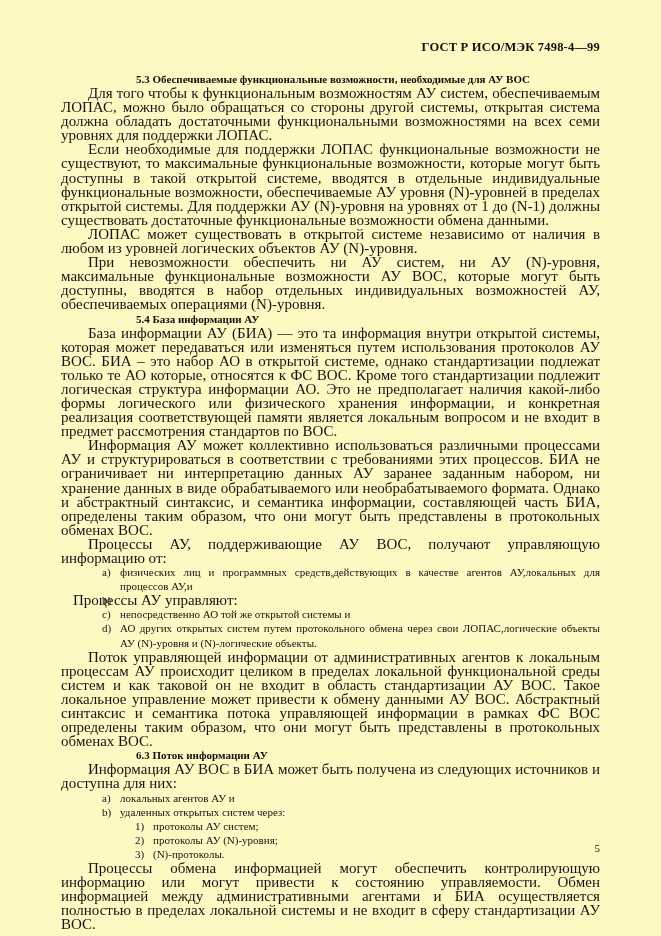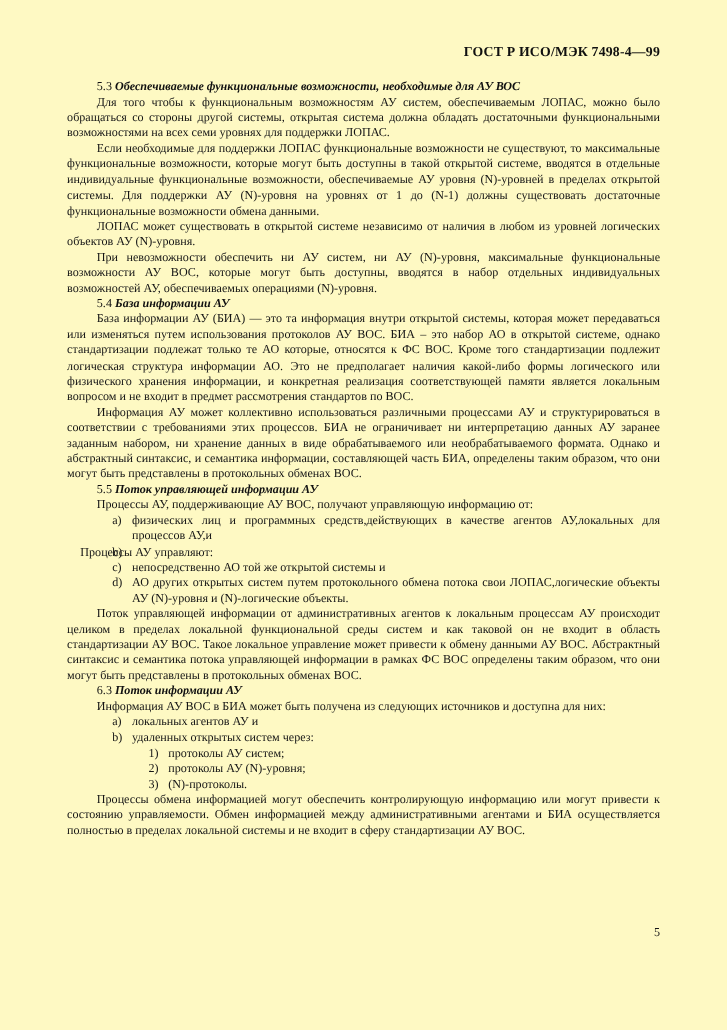--- a/index.html
+++ b/index.html
@@ -44,29 +44,29 @@
 
   .heading {
     font-size: 11px;
     line-height: 14px;
     margin: 0 0 0 0;
     padding-left: 27px;
     text-indent: 0;
     color: #101010;
   }
   .heading .num {
-    font-weight: normal;
+    font-weight: bold;
+    margin-left: 48px;
   }
   .heading .ttl {
     font-weight: bold;
-    font-style: italic;
   }
 
   p.para {
-    font-size: 11px;
+    font-size: 15px;
     line-height: 14.1px;
     margin: 0;
     text-align: justify;
     text-indent: 27px;
     color: #151515;
     hyphens: none;
   }
 
   p.para.noindent {
     text-indent: 0;
@@ -129,43 +129,39 @@
     <p class="para">ЛОПАС может существовать в открытой системе независимо от наличия в любом из уровней логических объектов АУ (N)-уровня.</p>
     <p class="para">При невозможности обеспечить ни АУ систем, ни АУ (N)-уровня, максимальные функциональные возможности АУ ВОС, которые могут быть доступны, вводятся в набор отдельных индивидуальных возможностей АУ, обеспечиваемых операциями (N)-уровня.</p>
 
     <div class="heading">
       <span class="num">5.4</span>
       <span class="ttl">База информации АУ</span>
     </div>
     <p class="para">База информации АУ (БИА) — это та информация внутри открытой системы, которая может передаваться или изменяться путем использования протоколов АУ ВОС. БИА – это набор АО в открытой системе, однако стандартизации подлежат только те АО которые, относятся к ФС ВОС. Кроме того стандартизации подлежит логическая структура информации АО. Это не предполагает наличия какой-либо формы логического или физического хранения информации, и конкретная реализация соответствующей памяти является локальным вопросом и не входит в предмет рассмотрения стандартов по ВОС.</p>
     <p class="para">Информация АУ может коллективно использоваться различными процессами АУ и структурироваться в соответствии с требованиями этих процессов. БИА не ограничивает ни интерпретацию данных АУ заранее заданным набором, ни хранение данных в виде обрабатываемого или необрабатываемого формата. Однако и абстрактный синтаксис, и семантика информации, составляющей часть БИА, определены таким образом, что они могут быть представлены в протокольных обменах ВОС.</p>
 
-    <div class="heading">
-      <span class="num">5.5</span>
-      <span class="ttl">Поток управляющей информации АУ</span>
-    </div>
     <p class="para">Процессы АУ, поддерживающие АУ ВОС, получают управляющую информацию от:</p>
     <ul class="lst">
       <li>
         <span class="mk">a)</span>
         <span>физических лиц и программных средств,действующих в качестве агентов АУ,локальных для процессов АУ,и</span>
       </li>
       <li>
         <span class="mk">b)</span>
       </li>
     </ul>
     <p class="para noindent">Процессы АУ управляют:</p>
     <ul class="lst">
       <li>
         <span class="mk">c)</span>
         <span>непосредственно АО той же открытой системы и</span>
       </li>
       <li>
         <span class="mk">d)</span>
-        <span>АО других открытых систем путем протокольного обмена потока свои ЛОПАС,логические объекты АУ (N)-уровня и (N)-логические объекты.</span>
+        <span>АО других открытых систем путем протокольного обмена через свои ЛОПАС,логические объекты АУ (N)-уровня и (N)-логические объекты.</span>
       </li>
     </ul>
     <p class="para">Поток управляющей информации от административных агентов к локальным процессам АУ происходит целиком в пределах локальной функциональной среды систем и как таковой он не входит в область стандартизации АУ ВОС. Такое локальное управление может привести к обмену данными АУ ВОС. Абстрактный синтаксис и семантика потока управляющей информации в рамках ФС ВОС определены таким образом, что они могут быть представлены в протокольных обменах ВОС.</p>
 
     <div class="heading">
       <span class="num">6.3</span>
       <span class="ttl">Поток информации АУ</span>
     </div>
     <p class="para">Информация АУ ВОС в БИА может быть получена из следующих источников и доступна для них:</p>
     <ul class="lst">

